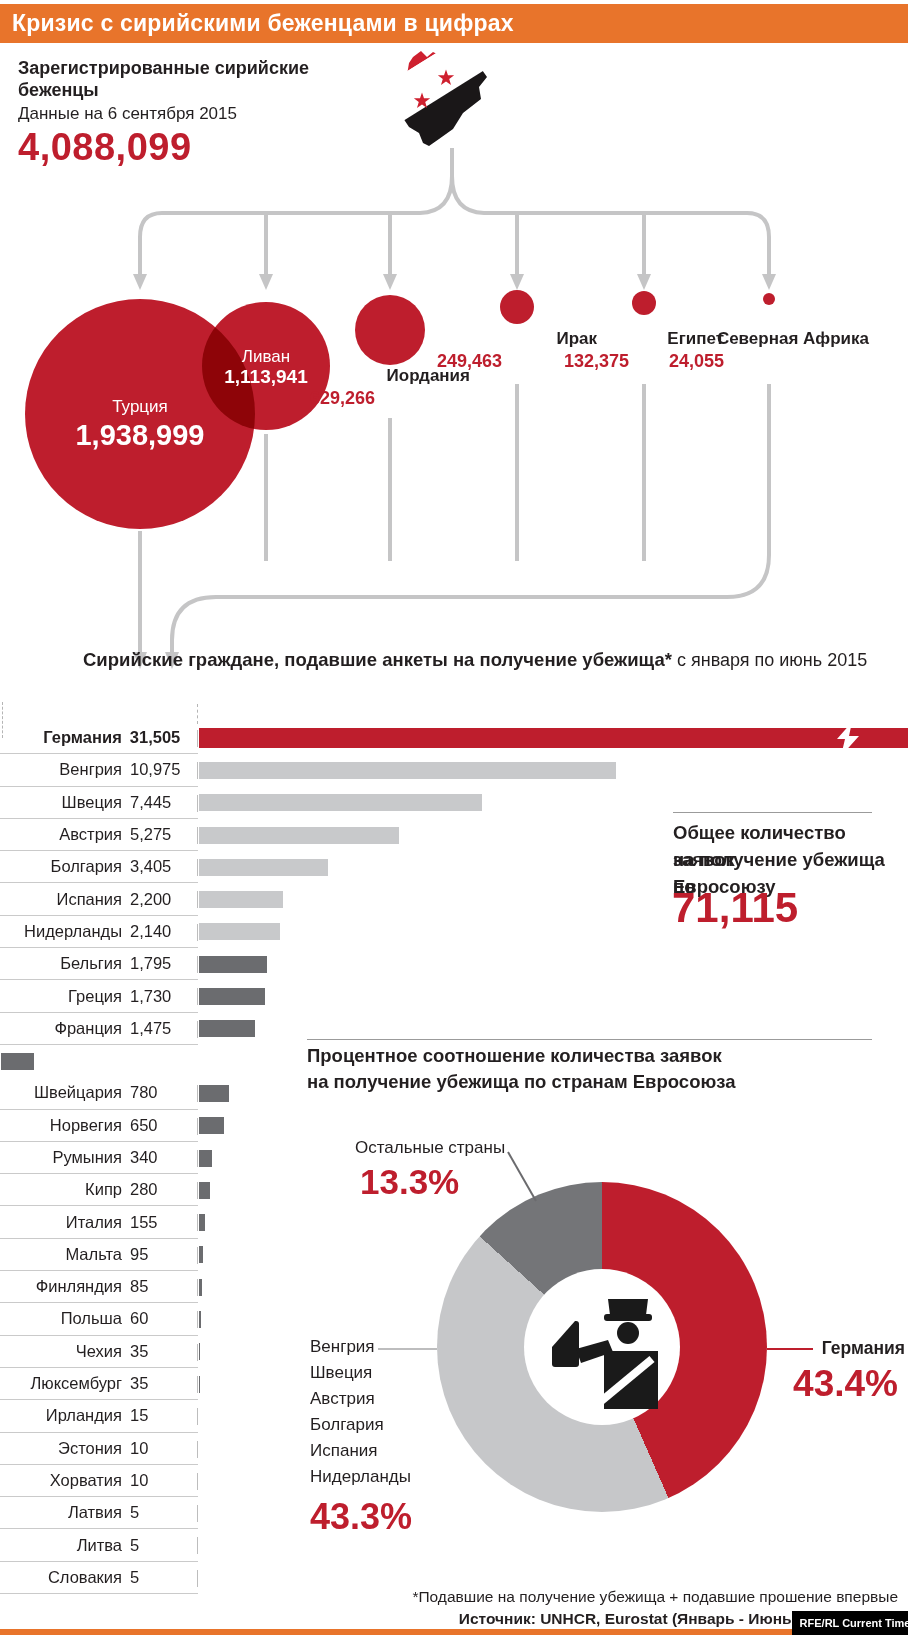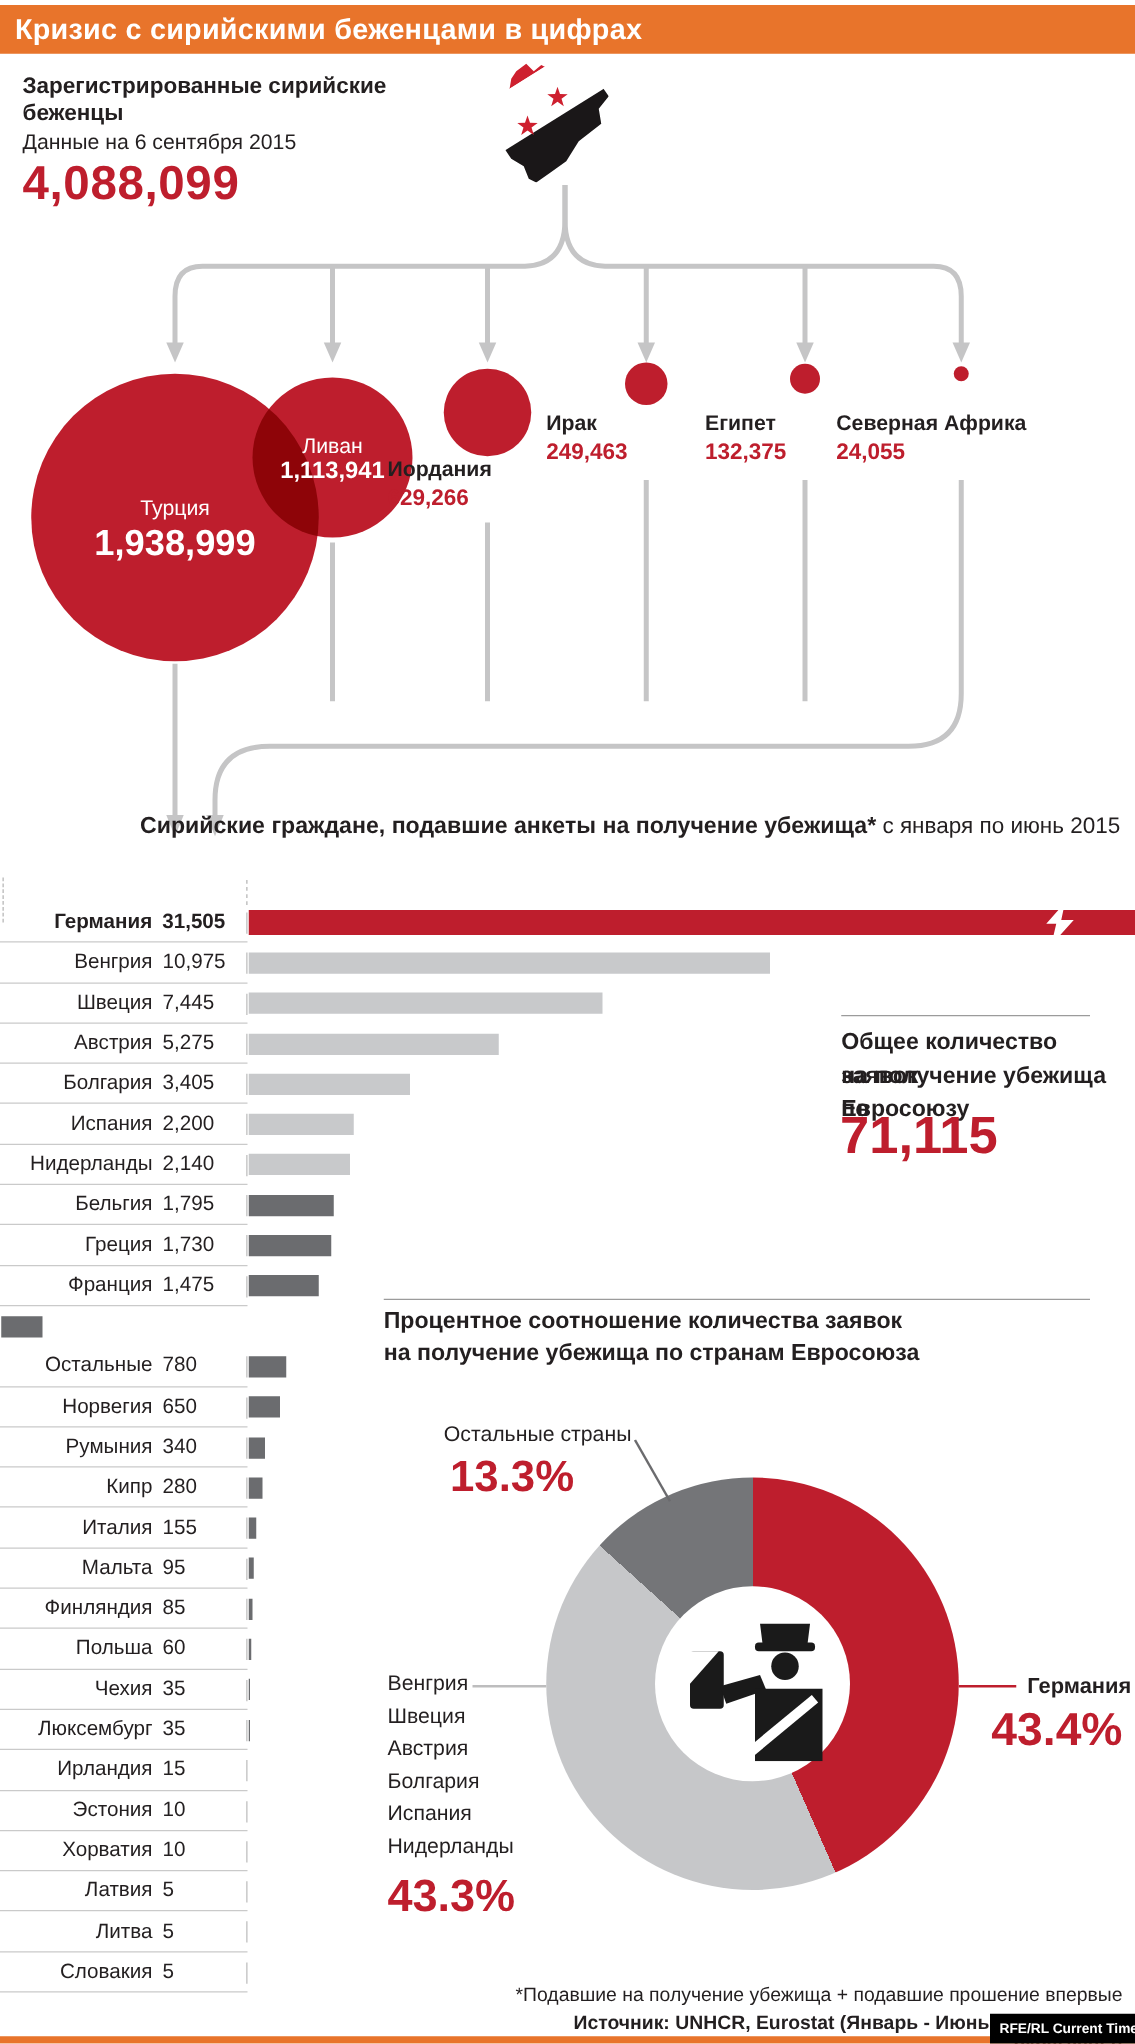--- a/index.html
+++ b/index.html
@@ -10,24 +10,24 @@
   #hdr{left:0;top:4px;width:908px;height:39px;background:#E8742B;display:flex;align-items:center;}
   #hdr span{color:#fff;font-weight:bold;font-size:23px;padding-left:12px;letter-spacing:.2px;}
   
   .regline{left:18px;font-weight:bold;font-size:18px;}
   #regdate{left:18px;top:104px;font-size:17px;}
   #regtotal{left:18px;top:126px;font-size:38px;font-weight:bold;color:#BE1E2D;letter-spacing:.5px;}
   
   #flow{left:0;top:0;width:908px;height:700px;}
   .bubble{border-radius:50%;background:#BE1E2D;mix-blend-mode:multiply;}
   .ctext{color:#fff;text-align:center;}
-  .blabel{text-align:left;font-weight:bold;font-size:17px;color:#231F20;}
+  .blabel{text-align:right;font-weight:bold;font-size:17px;color:#231F20;}
   .bvalue{text-align:left;font-weight:bold;font-size:18px;color:#BE1E2D;}
   
-  #bartitle{left:83px;top:649px;font-size:18px;margin-left:29px;}
+  #bartitle{left:83px;top:649px;font-size:18px;}
   #bartitle b{font-size:18.5px;}
   #rows{left:0;top:722px;width:908px;}
   .bar-row{height:32.3px;display:flex;align-items:center;}
   .bar-label{width:198px;height:32.3px;display:flex;align-items:center;box-sizing:border-box;
              border-bottom:1px solid #cacaca;position:relative;}
   .bar-label::after{content:"";position:absolute;right:0;top:8px;height:17px;width:1px;background:#bdbdbd;}
   .bar-country{flex:1;text-align:right;font-size:16.5px;white-space:nowrap;}
   .bar-val{width:56px;text-align:left;font-size:16.5px;margin-left:8px;padding-right:12px;}
   .bar-fill{height:17px;margin-left:1px;position:relative;}
   .row-first .bar-country,.row-first .bar-val{font-weight:bold;}
@@ -219,21 +219,21 @@
           <span class="bar-country">Франция</span>
           <span class="bar-val">1,475</span>
         </div>
         <div class="bar-fill" style="width: 56px; background: rgb(107, 108, 111);"></div>
       </div>
       <div class="bar-row">
         <div class="bar-fill" style="width: 33px; background: rgb(107, 108, 111);"></div>
       </div>
       <div class="bar-row">
         <div class="bar-label">
-          <span class="bar-country">Остальные</span>
+          <span class="bar-country">Швейцария</span>
           <span class="bar-val">780</span>
         </div>
         <div class="bar-fill" style="width: 30px; background: rgb(107, 108, 111);"></div>
       </div>
       <div class="bar-row">
         <div class="bar-label">
           <span class="bar-country">Норвегия</span>
           <span class="bar-val">650</span>
         </div>
         <div class="bar-fill" style="width: 25px; background: rgb(107, 108, 111);"></div>

